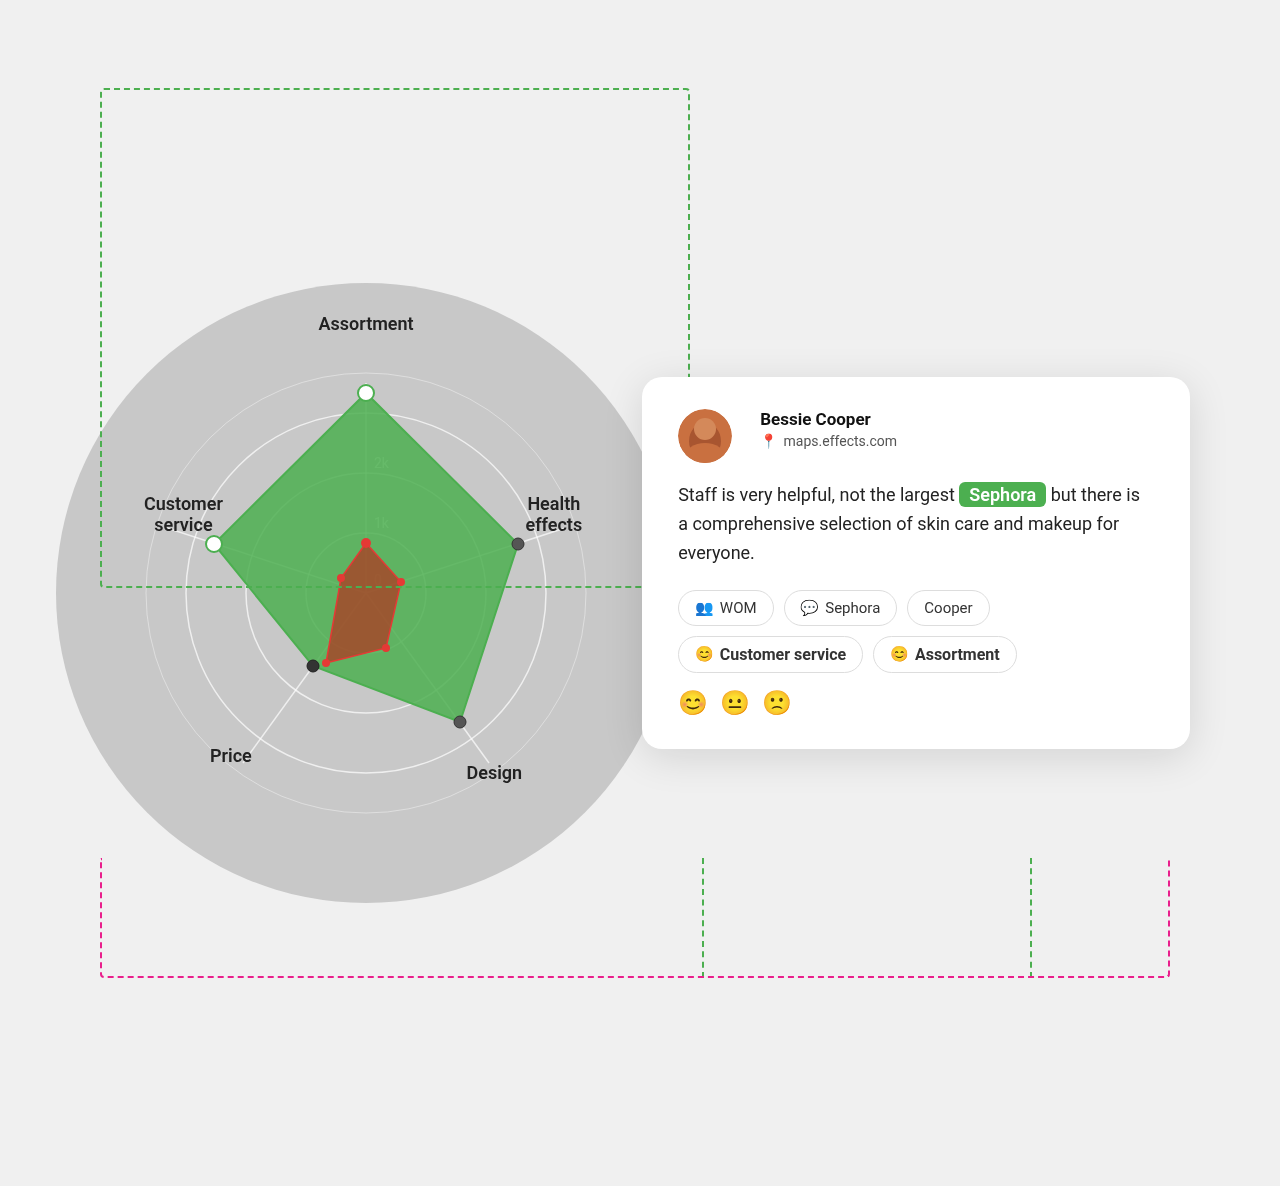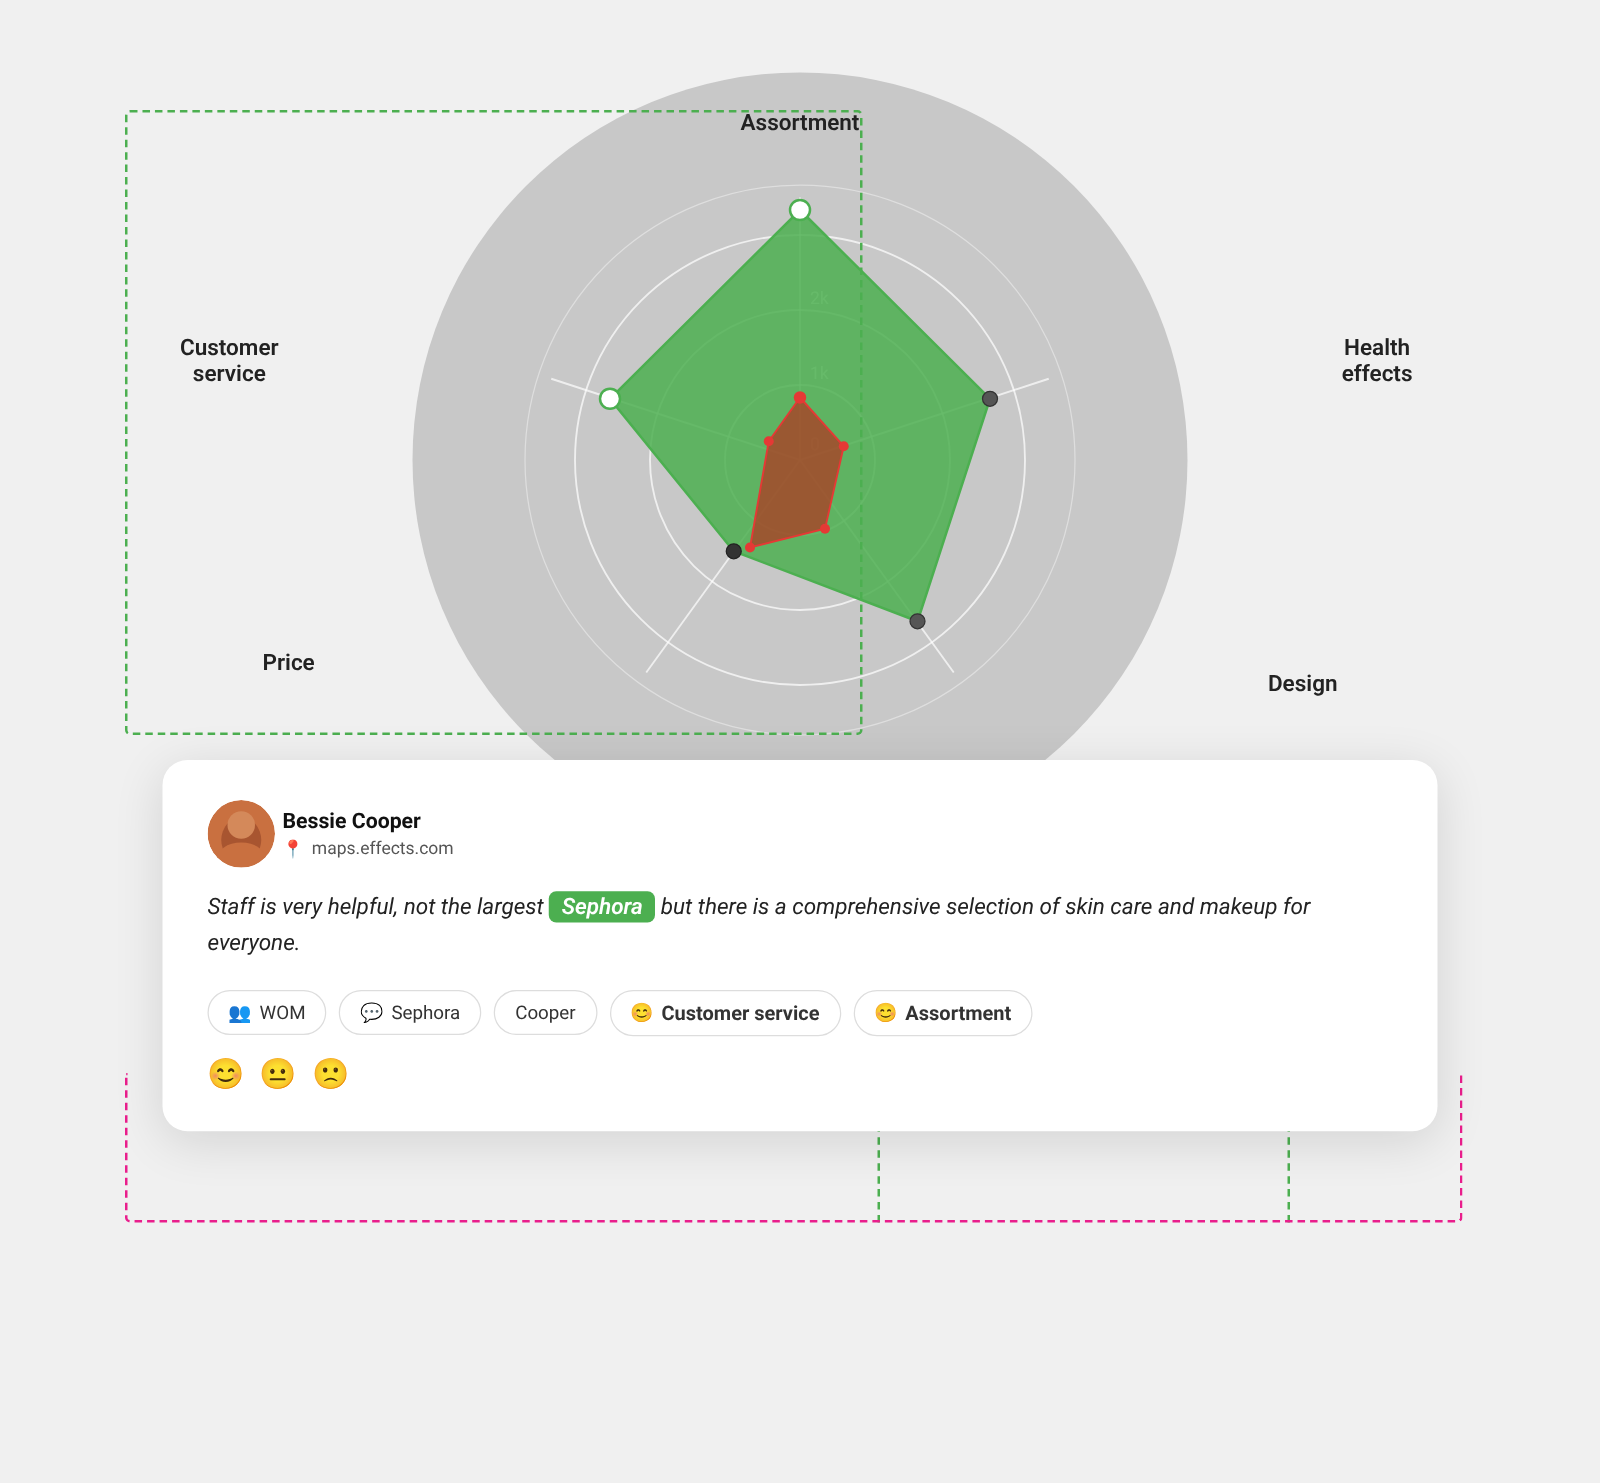--- a/index.html
+++ b/index.html
@@ -11,21 +11,20 @@
       min-height: 1186px;
       width: 1280px;
       font-family: -apple-system, BlinkMacSystemFont, 'Segoe UI', Roboto, sans-serif;
     }
 
     .main-container {
       position: relative;
       width: 1100px;
       height: 1050px;
       display: flex;
-      flex-direction: column;
       align-items: center;
     }
 
     
     .dashed-rect {
       position: absolute;
       top: 20px;
       left: 10px;
       width: 590px;
       height: 500px;
@@ -144,22 +143,21 @@
       border-radius: 20px;
       padding: 32px 36px;
       width: 1020px;
       box-shadow: 0 8px 40px rgba(0,0,0,0.12);
       margin-top: -60px;
       z-index: 20;
     }
 
     .review-header {
       display: flex;
-      align-items: center;
-      gap: 6px;
+      gap: 28px;
       margin-bottom: 18px;
     }
 
     .avatar {
       width: 54px;
       height: 54px;
       border-radius: 50%;
       overflow: hidden;
       flex-shrink: 0;
     }
@@ -186,21 +184,20 @@
 
     .maps-icon {
       font-size: 14px;
     }
 
     .review-text {
       font-size: 18px;
       line-height: 1.6;
       color: #222;
       margin-bottom: 22px;
-      font-style: italic;
     }
 
     .brand-highlight {
       background: #4caf50;
       color: white;
       padding: 2px 10px;
       border-radius: 6px;
       font-weight: 600;
     }
 

